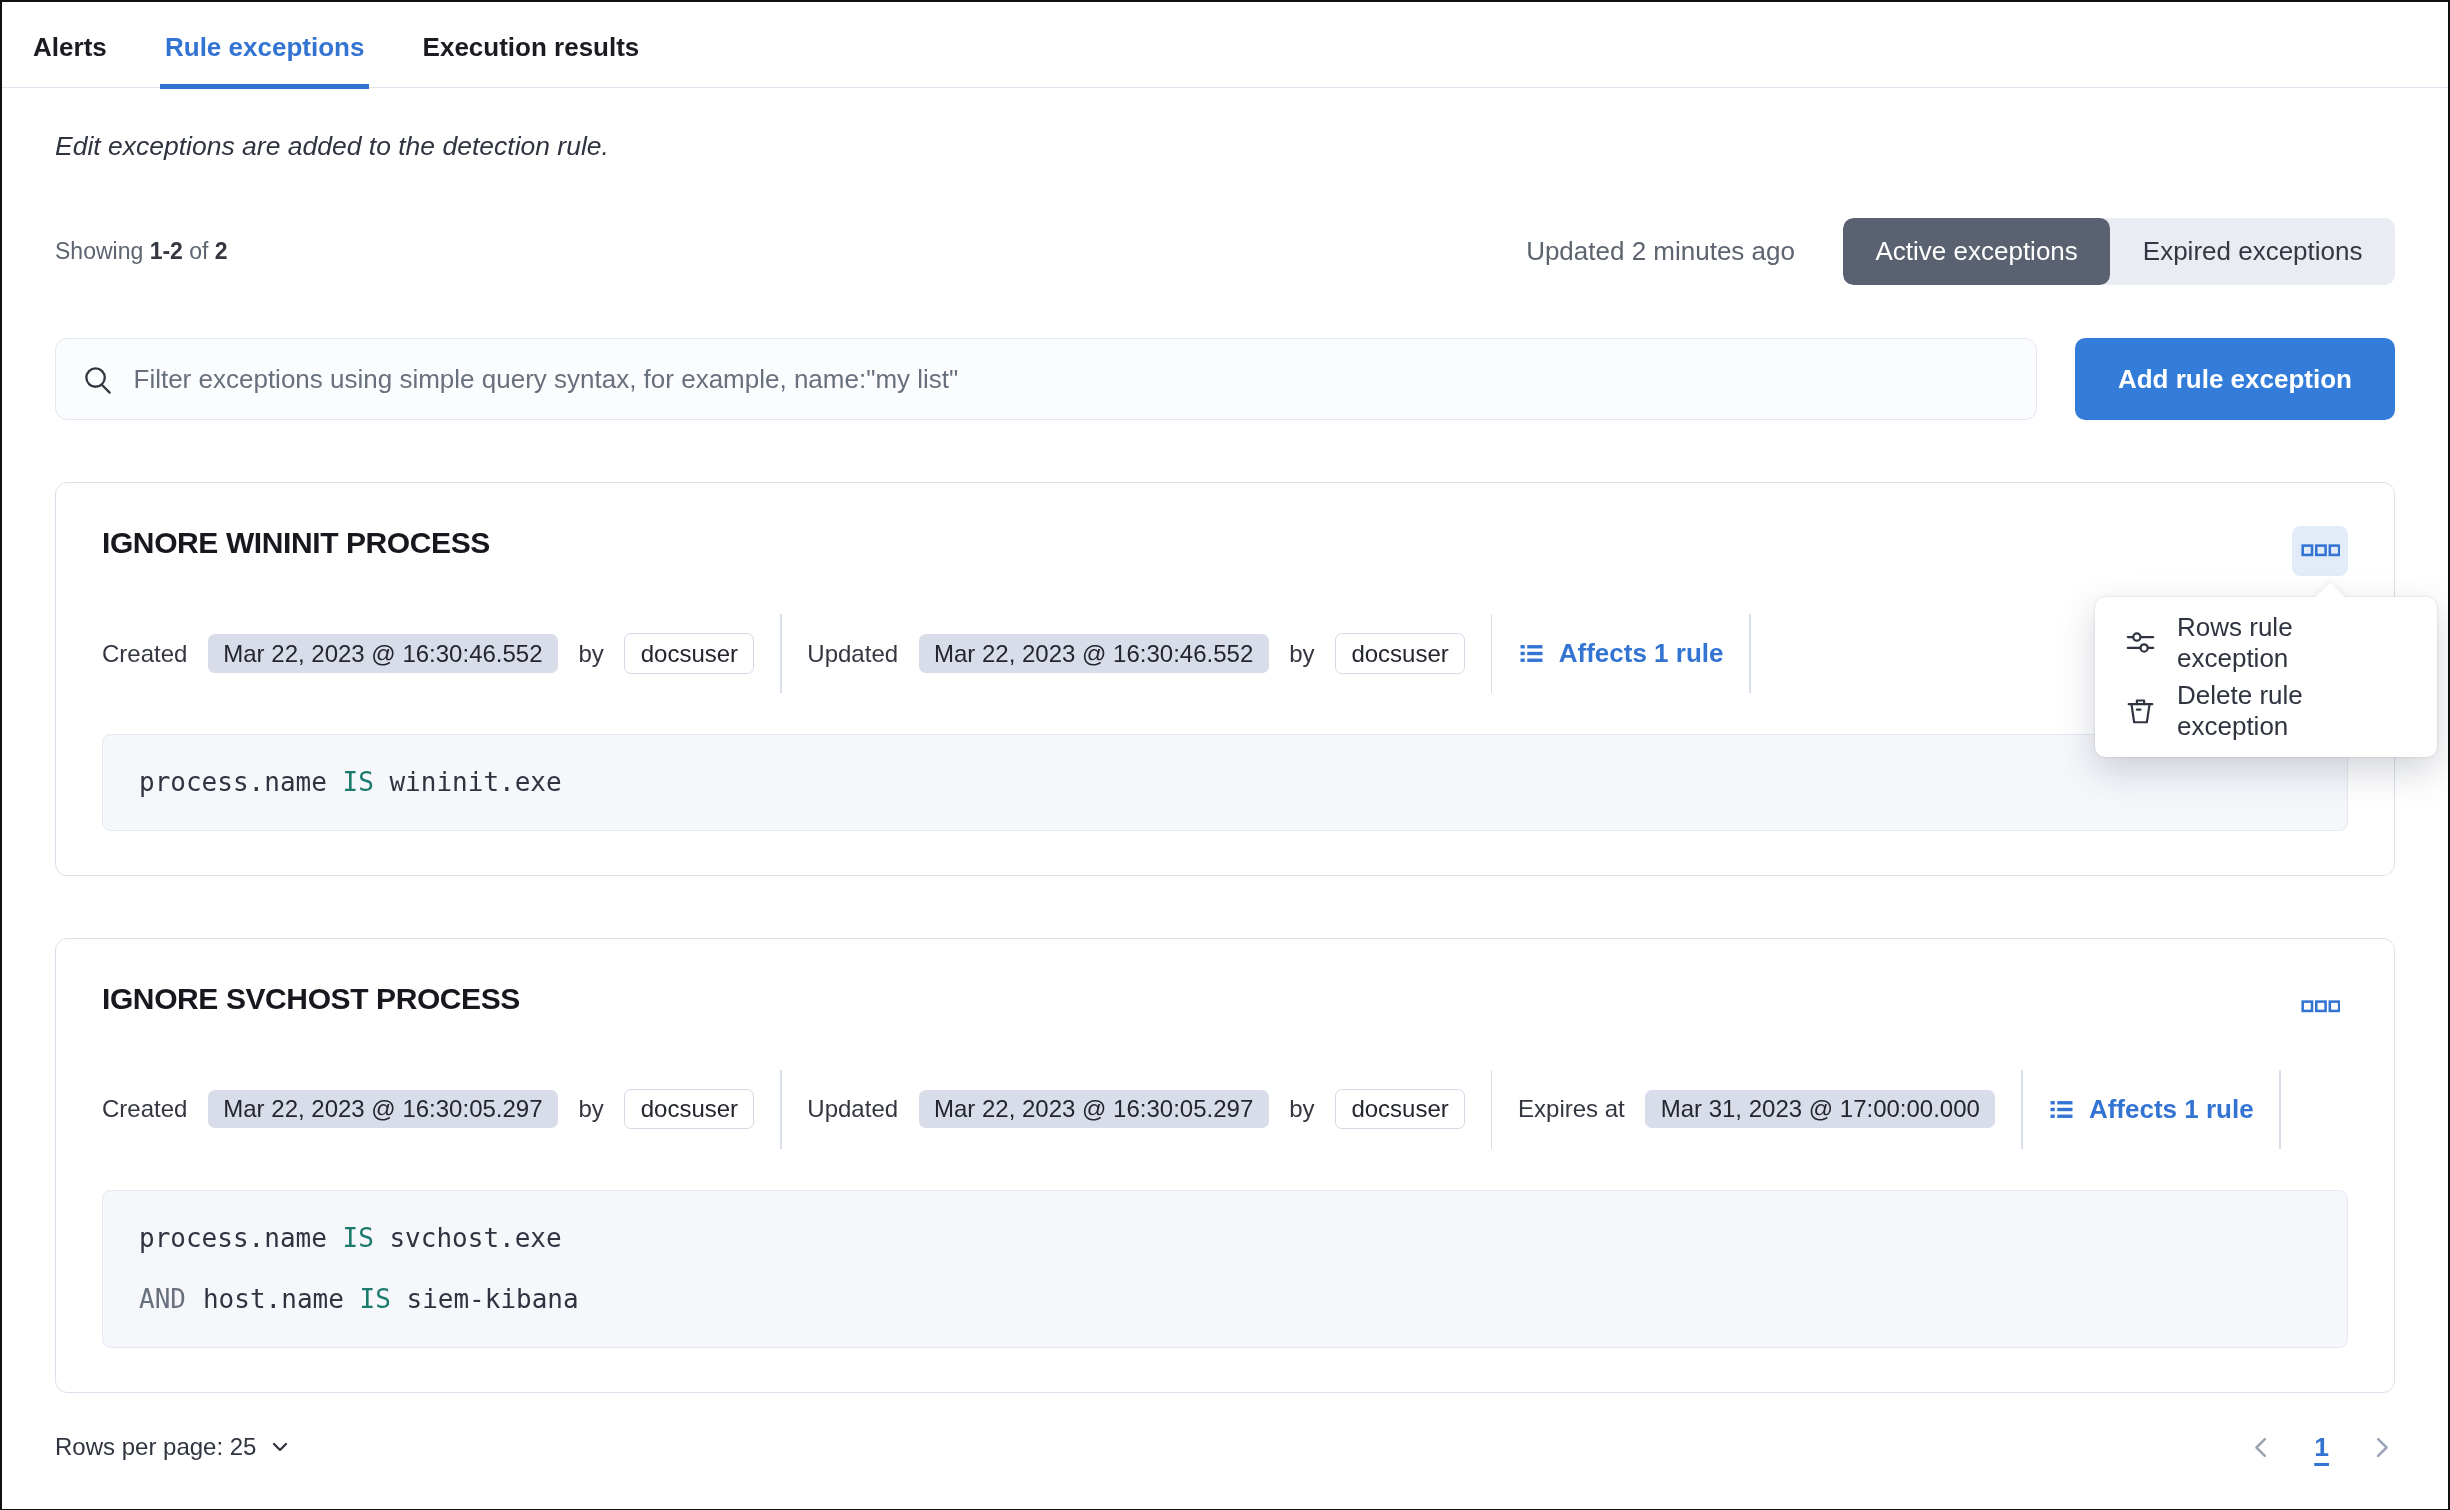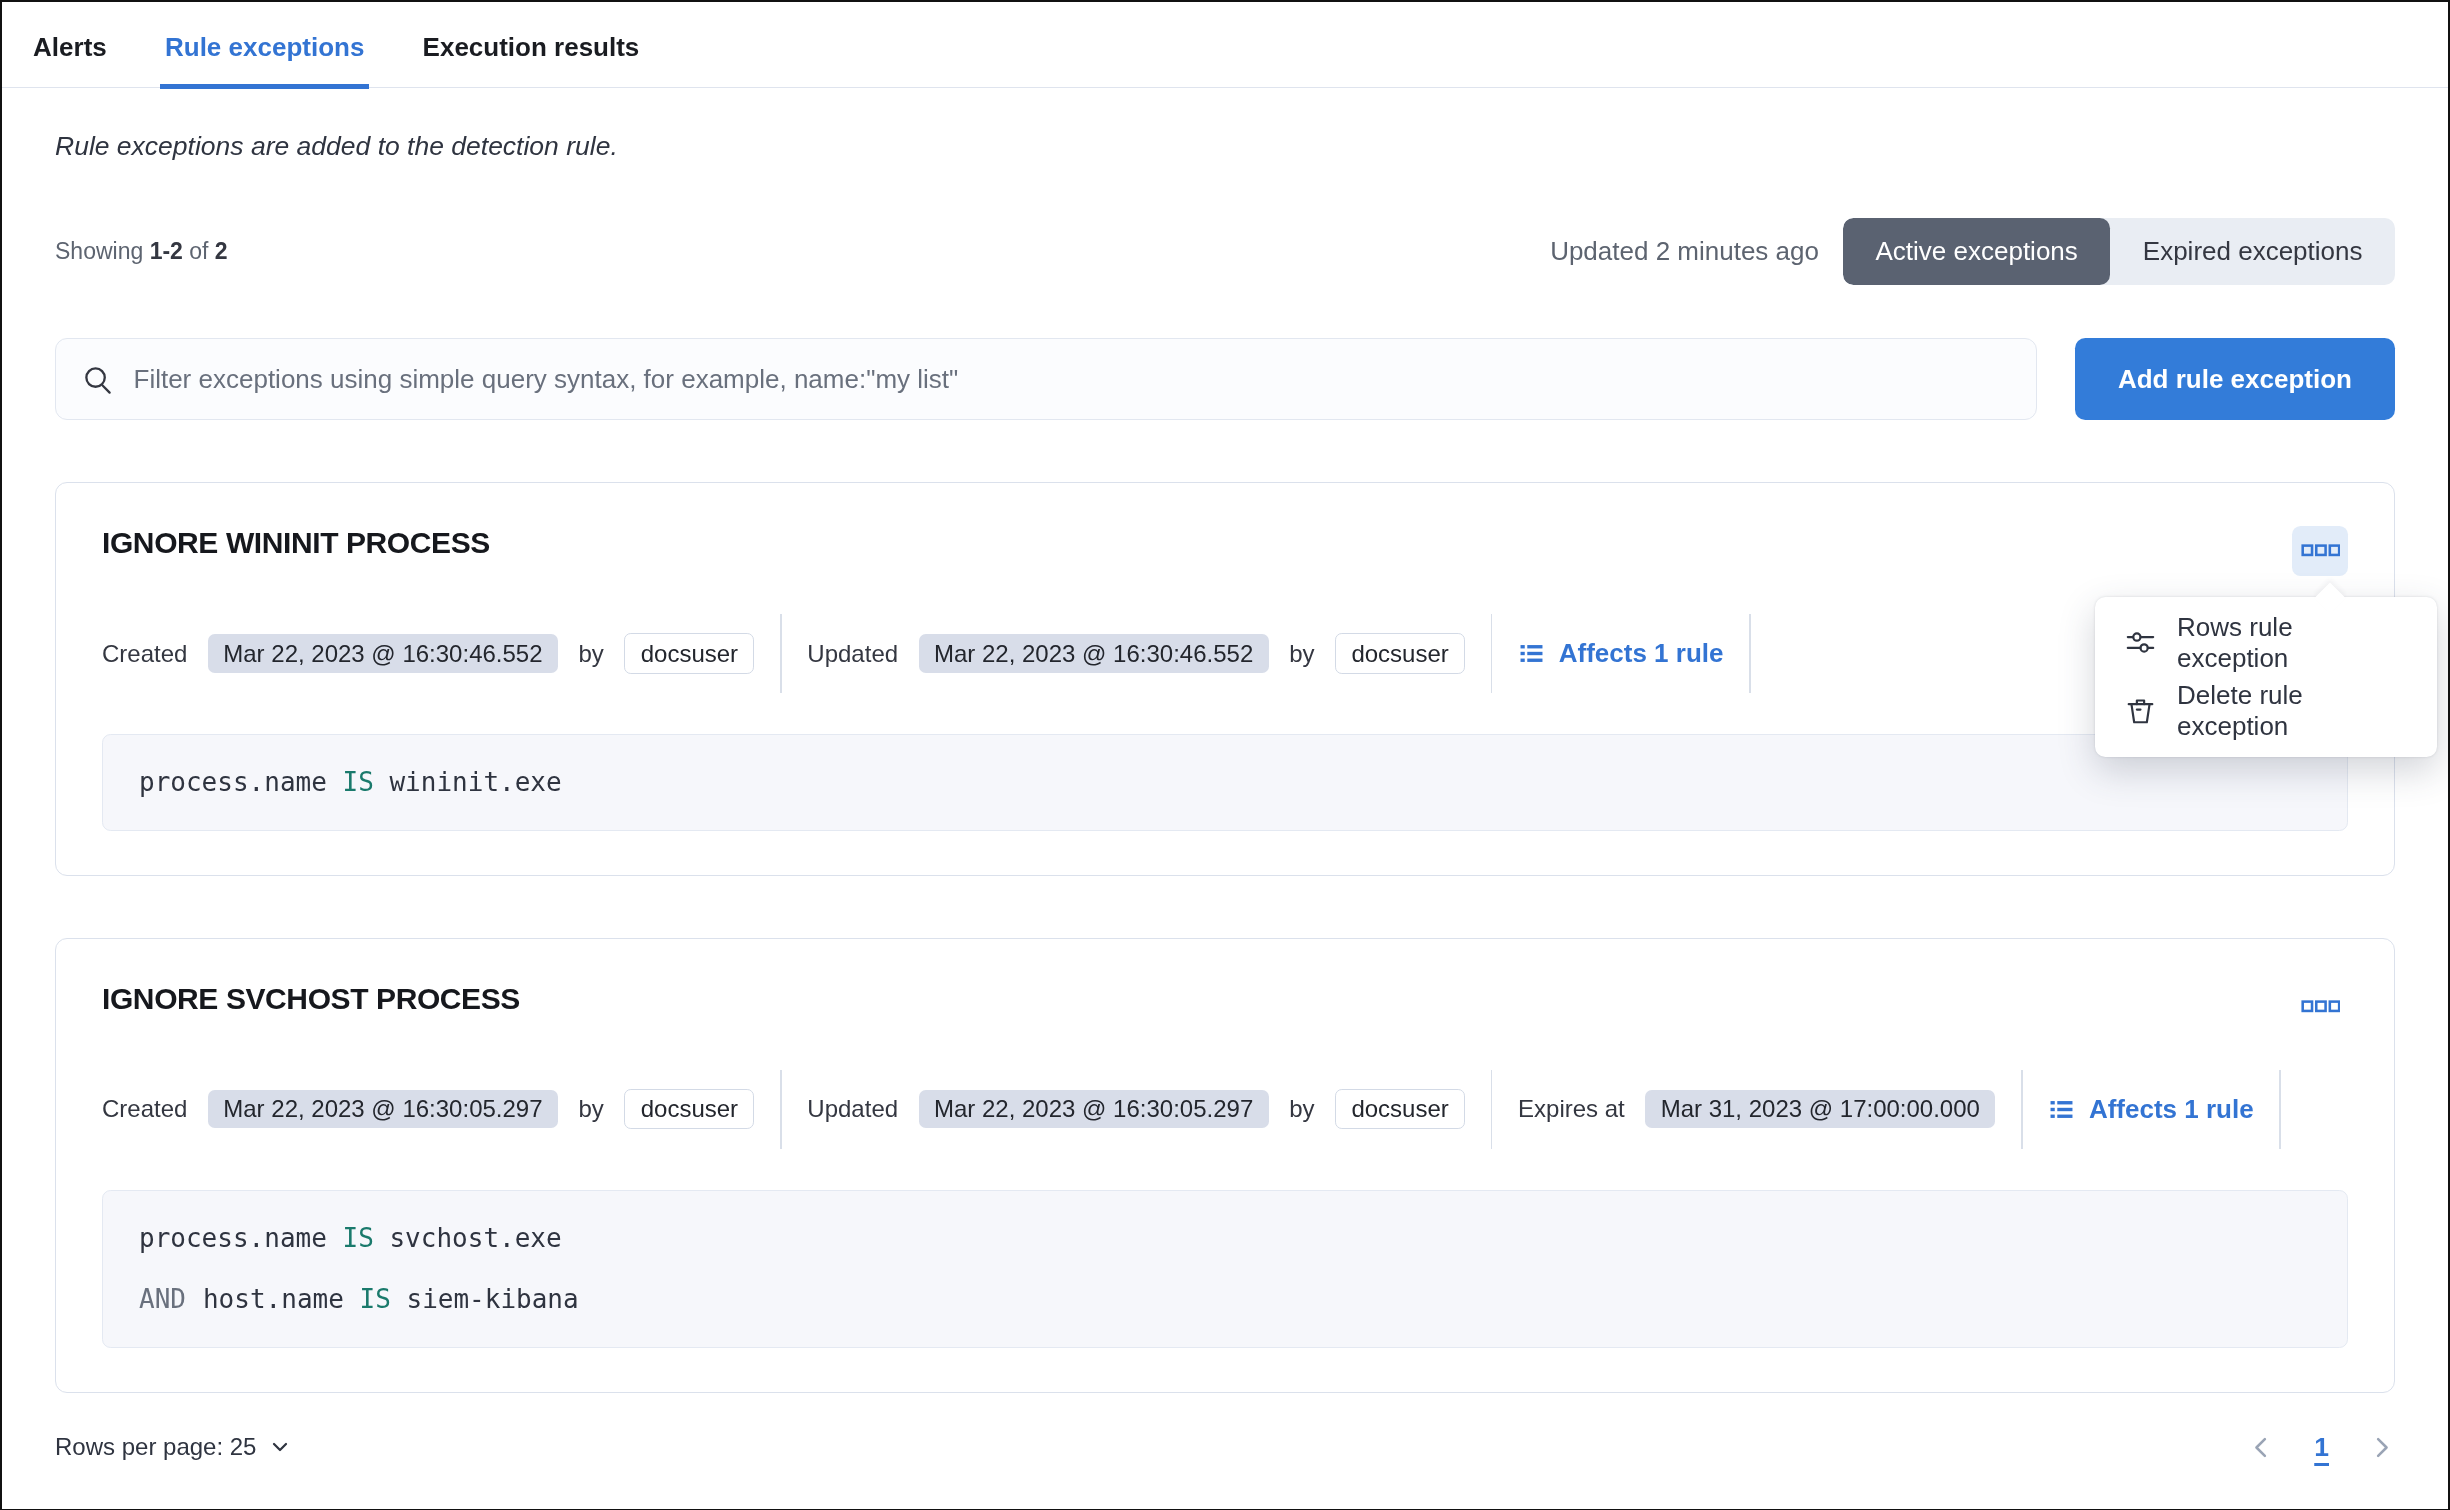--- a/index.html
+++ b/index.html
@@ -24,21 +24,21 @@
 
   .content{padding:0 53px;}
 
   
   .description{margin-top:43px;font-size:26.5px;font-style:italic;color:#2f3440;}
 
   
   .util-row{margin-top:56px;display:flex;justify-content:space-between;align-items:center;}
   .showing{font-size:23px;color:var(--subdued);}
   .showing b{color:var(--text);font-weight:700;}
-  .util-right{display:flex;align-items:center;gap:24px;justify-content:space-between;}
+  .util-right{display:flex;align-items:center;gap:48px;justify-content:space-between;}
   .updated{font-size:26px;color:var(--subdued);}
   .filter-group{display:flex;border-radius:10.3px;overflow:hidden;background:#e9edf3;height:67px;}
   .filter-btn{font-size:26px;font-weight:500;padding:0 32.5px;display:flex;align-items:center;color:var(--text);cursor:pointer;border:none;background:transparent;font-family:inherit;}
   .filter-btn.selected{background:var(--selected-filter);color:#fff;border-radius:10.3px;}
 
   
   .search-row{margin-top:53px;display:flex;gap:38px;align-items:center;}
   .search-box{flex:1;height:82px;background:#fbfcfe;border:1.7px solid #e2e7f0;border-radius:12px;display:flex;align-items:center;padding:0 26px;gap:20.5px;}
   .search-box input{flex:1;border:none;outline:none;background:transparent;font-size:26px;color:var(--text);font-family:inherit;}
   .search-box input::placeholder{color:#69707d;}
@@ -86,21 +86,21 @@
 <div class="screen">
 
   <div class="tabbar">
     <div class="tab">Alerts</div>
     <div class="tab active">Rule exceptions</div>
     <div class="tab">Execution results</div>
   </div>
 
   <div class="content">
 
-    <div class="description">Rule exceptions are added to the detection rule.</div>
+    <div class="description">Edit exceptions are added to the detection rule.</div>
 
     <div class="util-row">
       <div class="showing">
         <span>Showing</span>
         <b>1-2</b>
         <span>of</span>
         <b>2</b>
       </div>
       <div class="util-right">
         <div class="updated">Updated 2 minutes ago</div>

